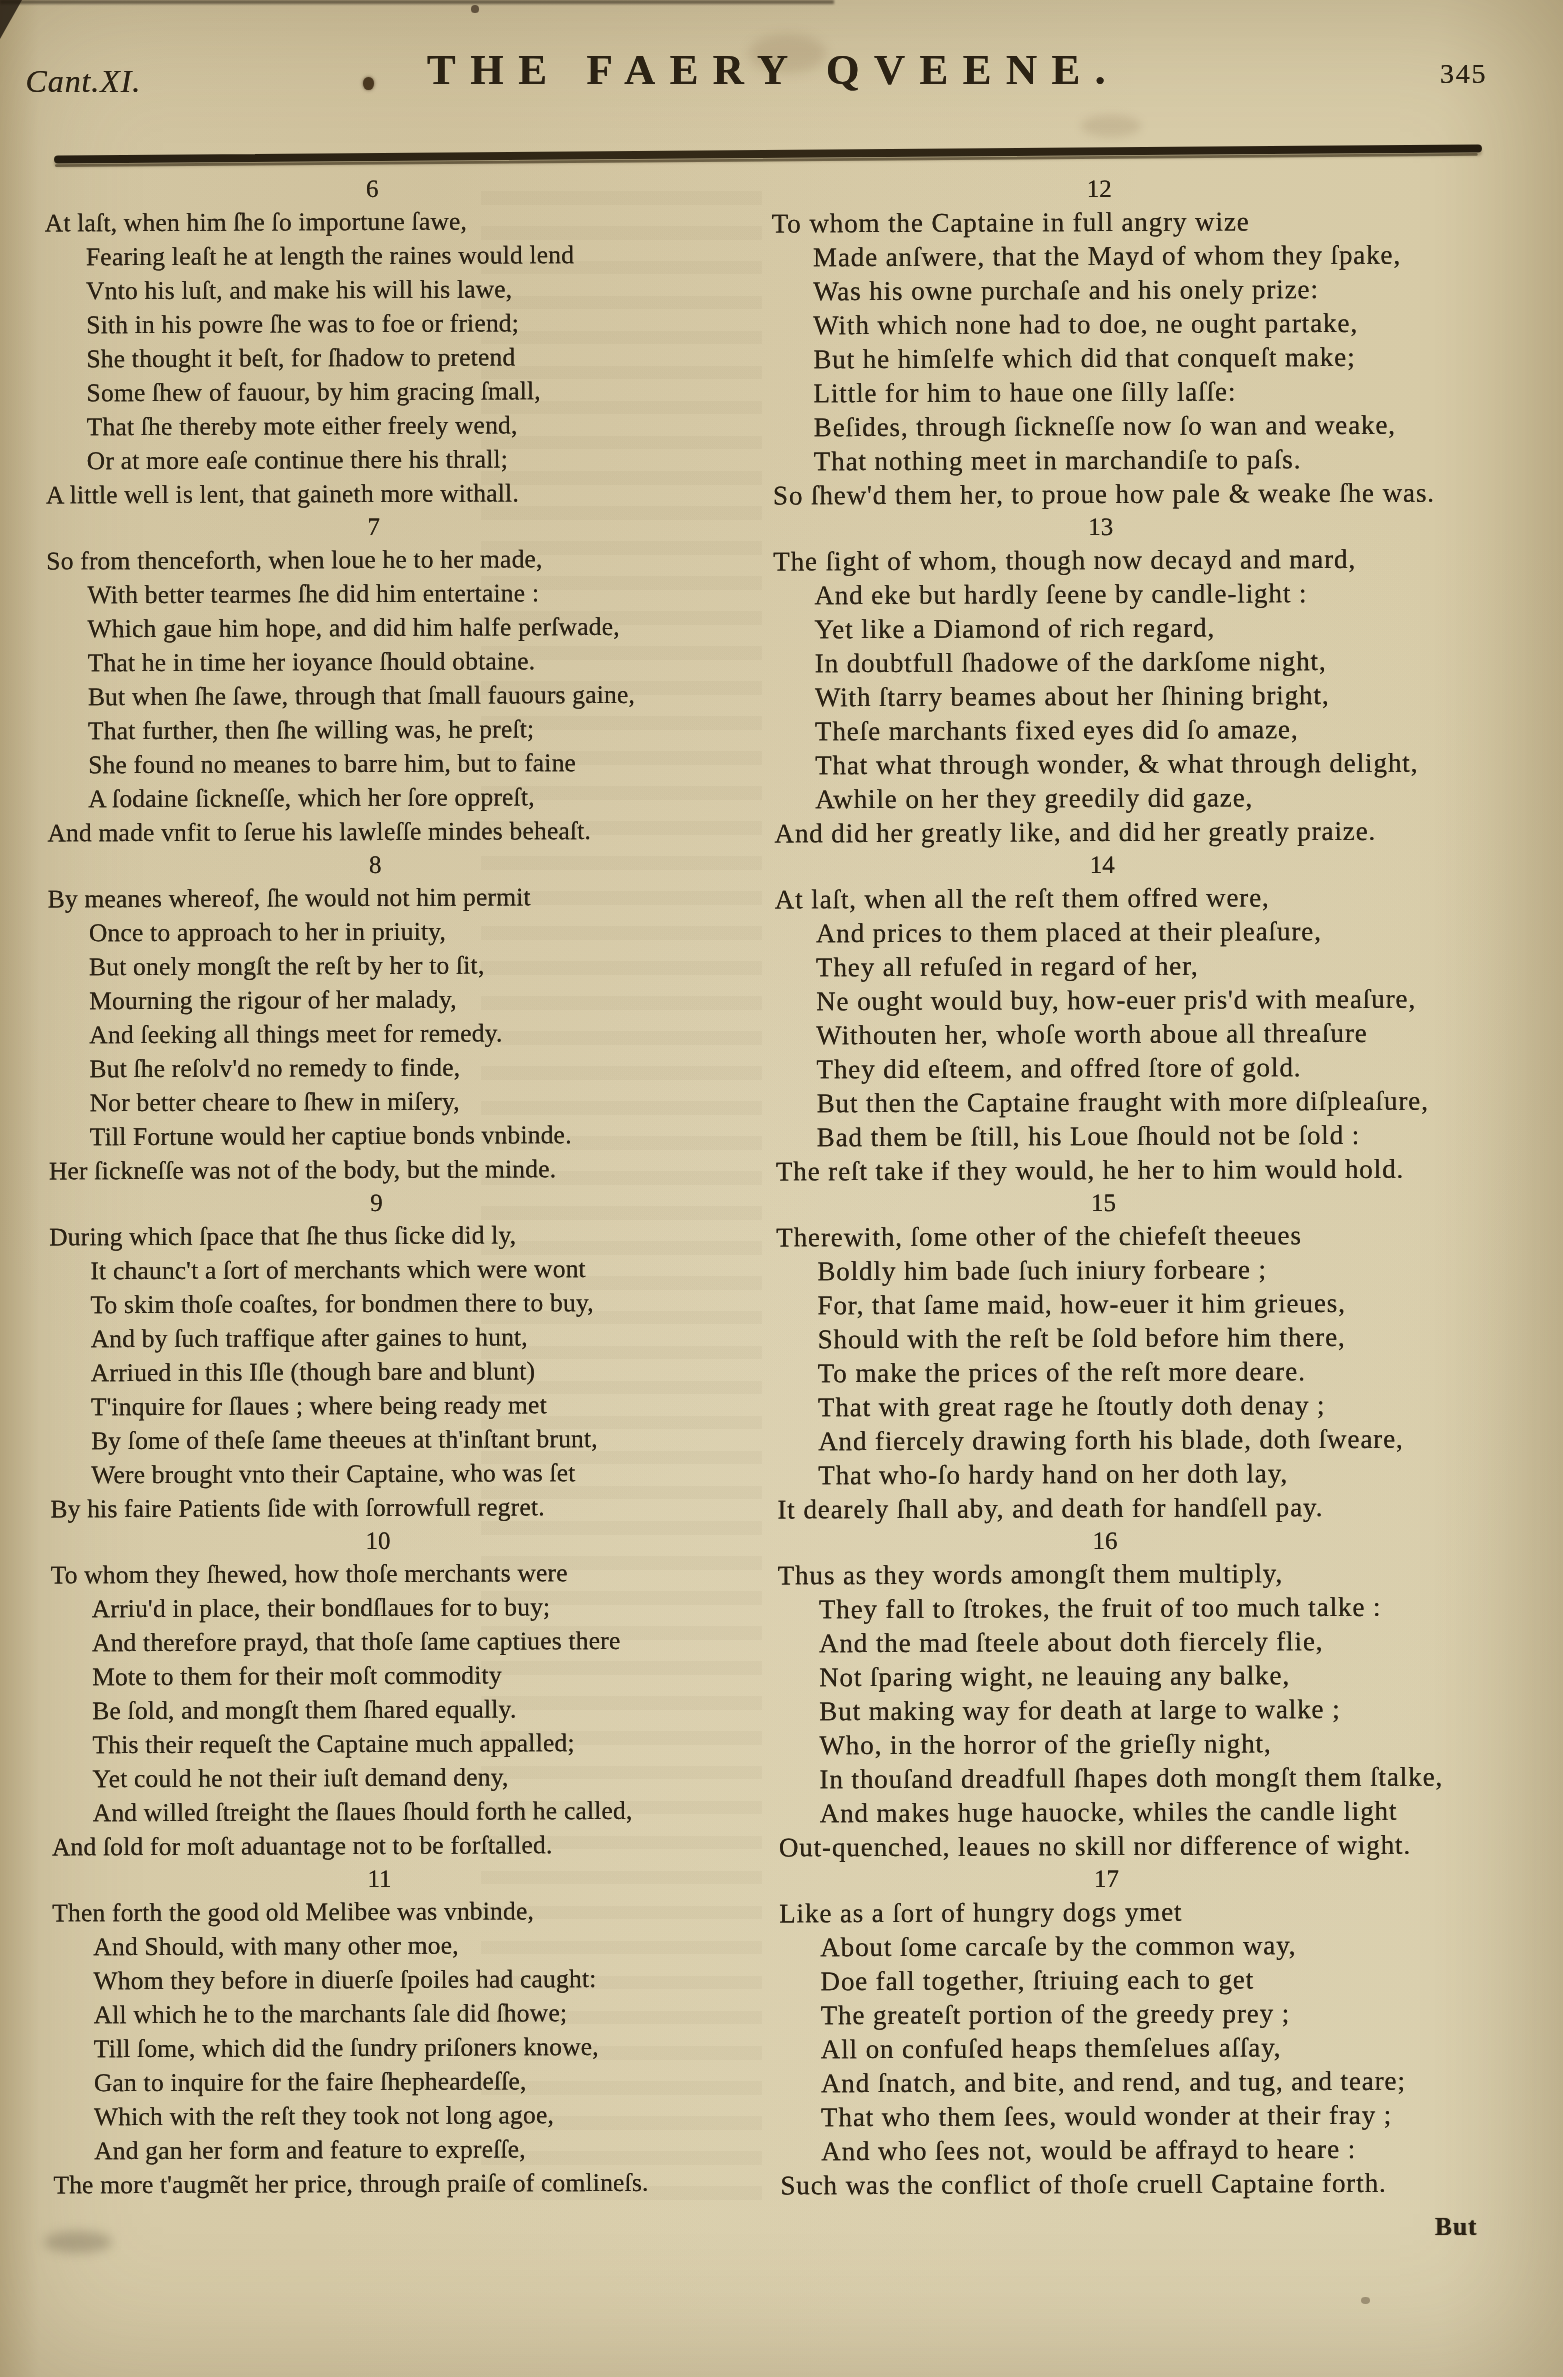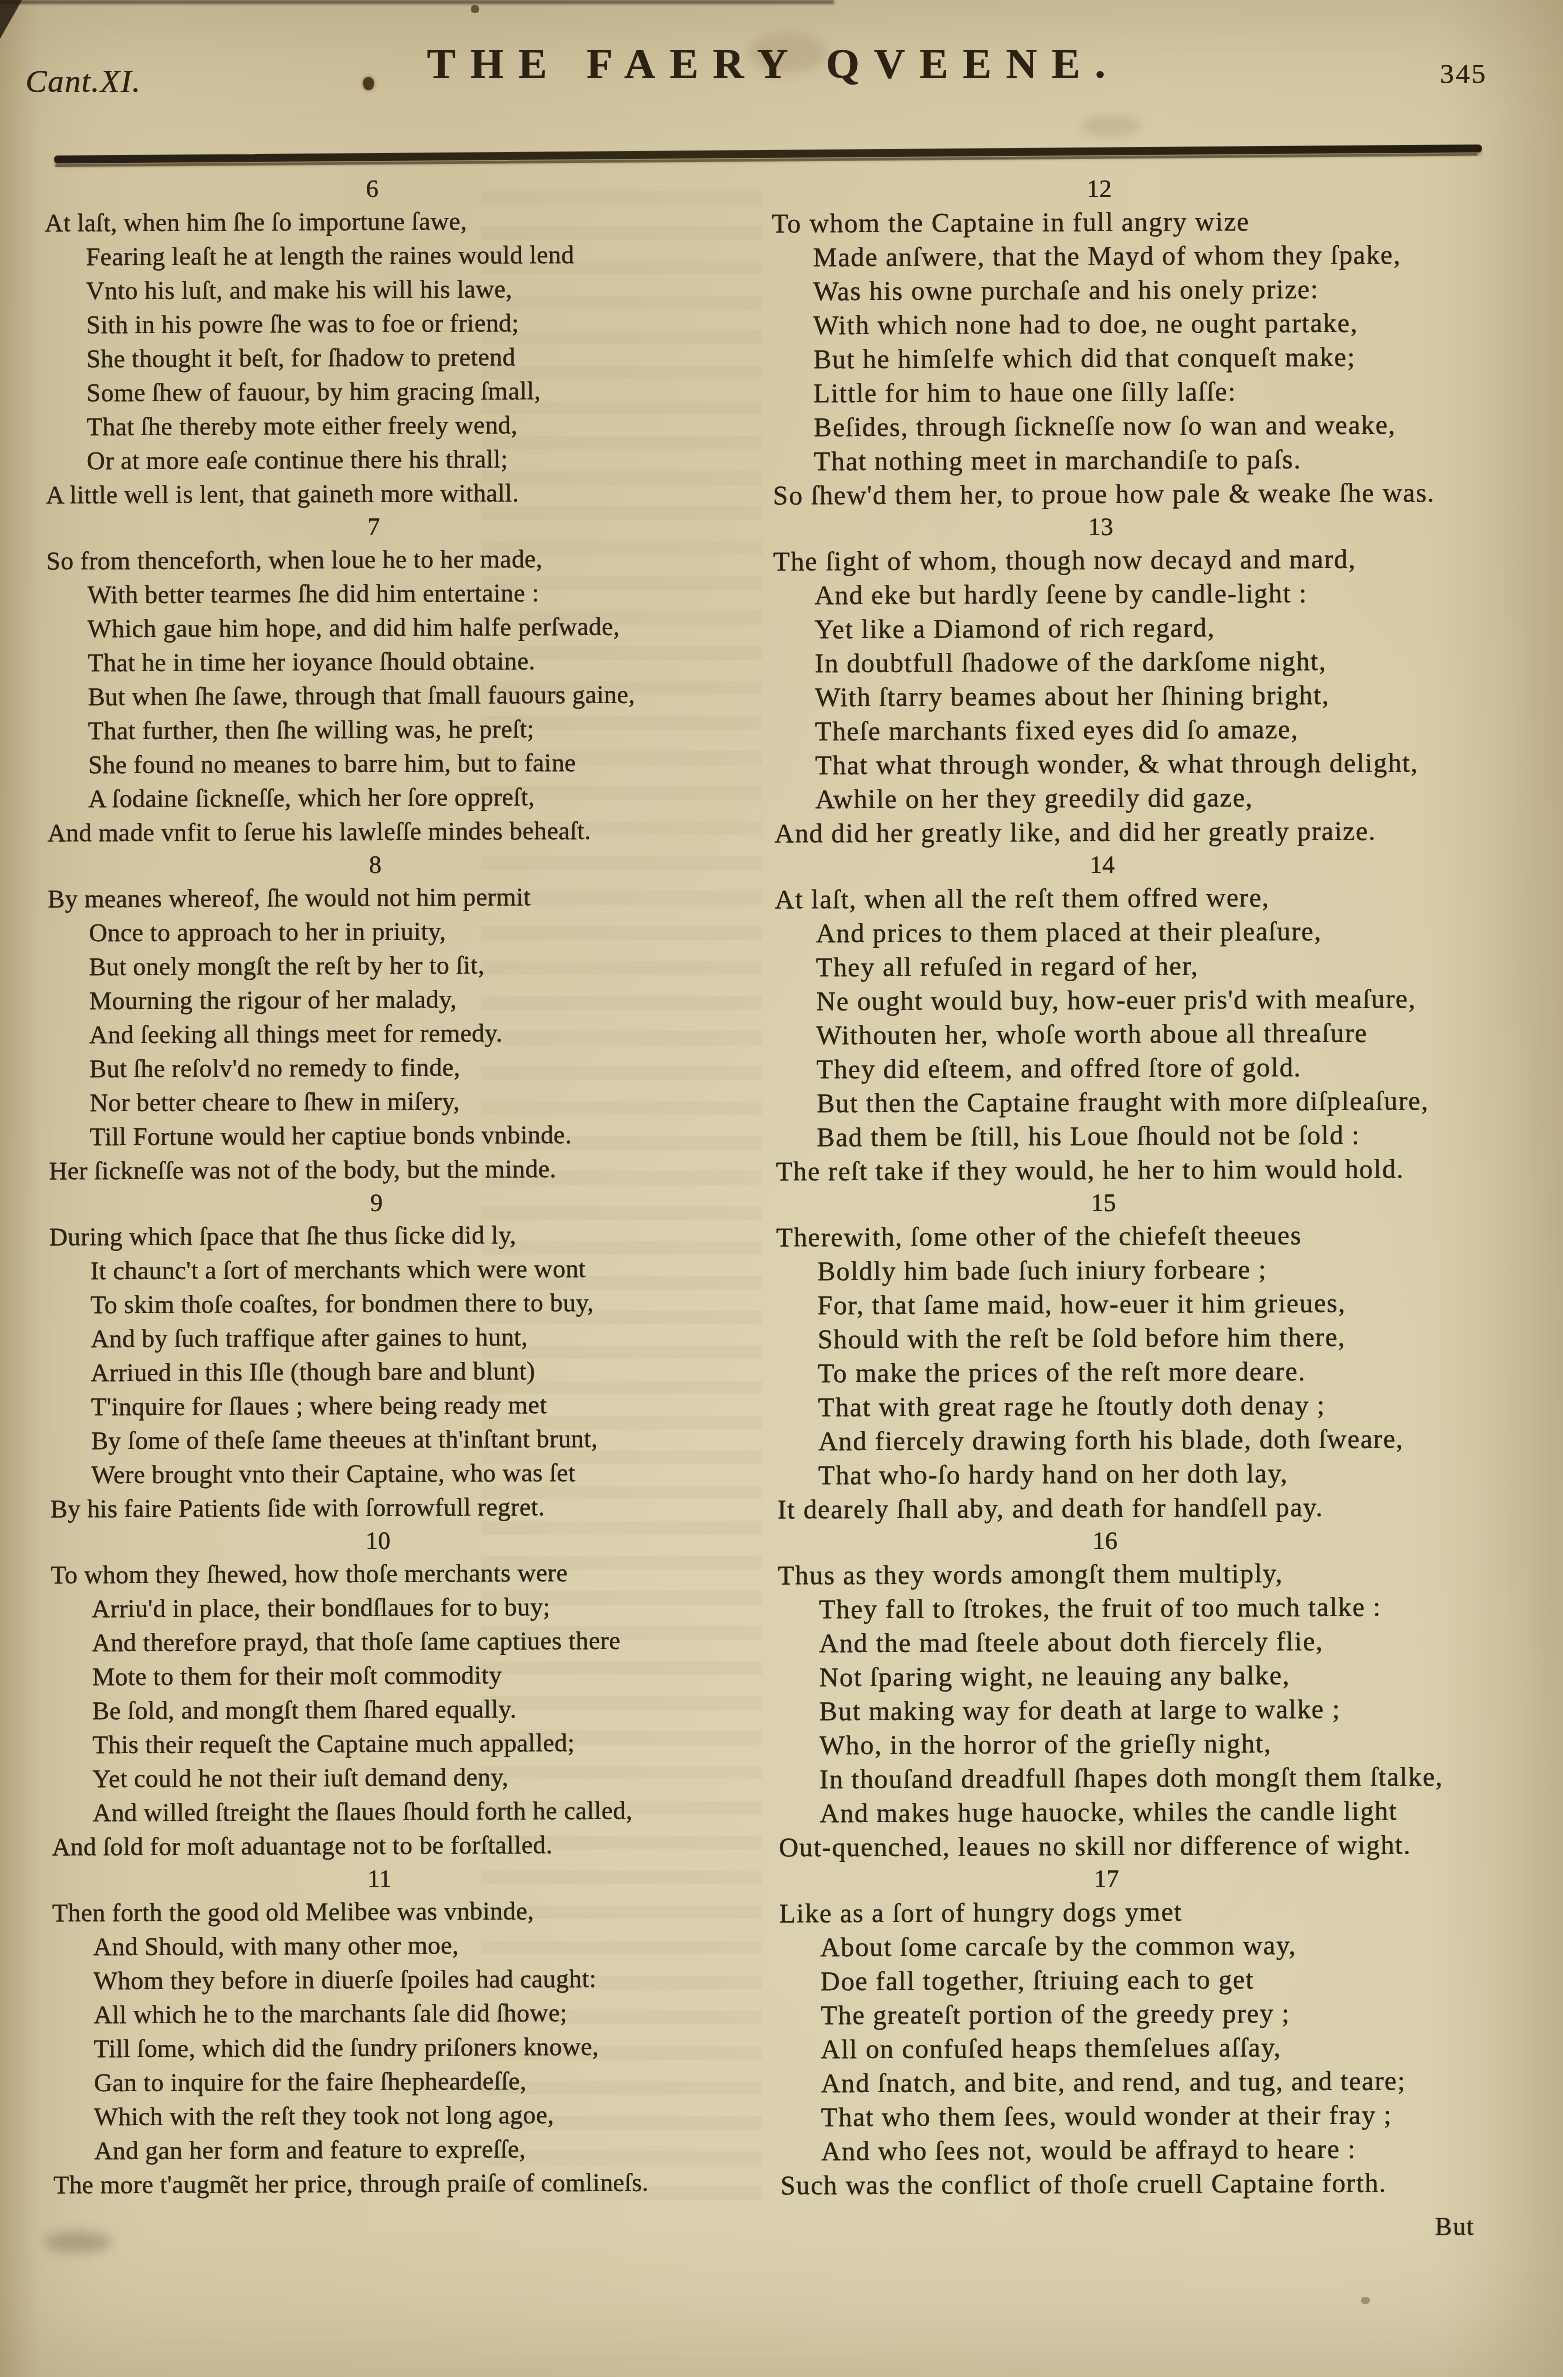--- a/index.html
+++ b/index.html
@@ -32,41 +32,41 @@
     background:rgba(120,95,60,.16);filter:blur(4.3px);}
   .stain-e{position:absolute;left:44px;top:2231px;width:68px;height:22px;border-radius:50%;
     background:rgba(85,75,55,.30);filter:blur(5.1px);}
   .stain-f{position:absolute;left:1361px;top:2297px;width:8.5px;height:6.8px;border-radius:50%;background:rgba(70,55,35,.4);}
   .ghost{position:absolute;left:481px;top:179px;width:281px;height:2042px;opacity:.05;
     background:repeating-linear-gradient(180deg, transparent 0 12px, #6b5a38 12px 25.5px, transparent 25.5px 35px);}
 
   
   .header-canto{position:absolute;left:25.5px;top:63px;font-style:italic;font-size:32px;
     letter-spacing:0.9px;text-shadow:0 0 0.5px currentColor;}
-  .header-title{position:absolute;left:427px;top:39px;font-size:43px;font-weight:bold;
+  .header-title{position:absolute;left:427px;top:45px;font-size:43px;font-weight:bold;
     letter-spacing:14.5px;white-space:nowrap;text-shadow:0 0 0.4px currentColor;}
   .header-page-number{position:absolute;left:1440px;top:58px;font-size:28px;letter-spacing:1.7px;
     text-shadow:0 0 0.5px currentColor;}
   .header-rule{position:absolute;left:54px;top:150px;width:1428px;height:7.7px;border-radius:5.1px;
     background:linear-gradient(90deg,#261e11,#332917 45%,#2a2113 80%,#241c10);
     transform:rotate(-0.45deg);box-shadow:0 3.4px 2.6px rgba(70,55,28,.30), -1.7px 6px 0 -2.6px rgba(45,35,18,.55);}
 
   
   .column{position:absolute;top:173px;white-space:nowrap;transform:rotate(-0.25deg);}
   .col-left{left:49px;}
   .col-right{left:776px;}
   .stanza-number{width:655px;text-align:center;font-size:25px;line-height:32px;height:32px;
     text-shadow:0 0 0.5px currentColor;}
   .line{line-height:34px;height:34px;font-size:25.5px;letter-spacing:0.2px;
     text-shadow:0 0 0.5px currentColor;}
   .col-right .line{font-size:27px;letter-spacing:0.9px;}
   .line.indent{padding-left:41px;}
   .it{}
 
-  .catchword{position:absolute;left:1435px;top:2212px;font-size:25.5px;font-weight:normal;
+  .catchword{position:absolute;left:1435px;top:2212px;font-size:25.5px;font-weight:bold;
     letter-spacing:0.9px;text-shadow:0 0 0.9px currentColor;}
 </style>
 </head>
 <body>
 
 <div class="page">
   <div class="ghost"></div>
   <div class="corner-mark"></div>
   <div class="top-edge"></div>
   <div class="stain-a"></div>

